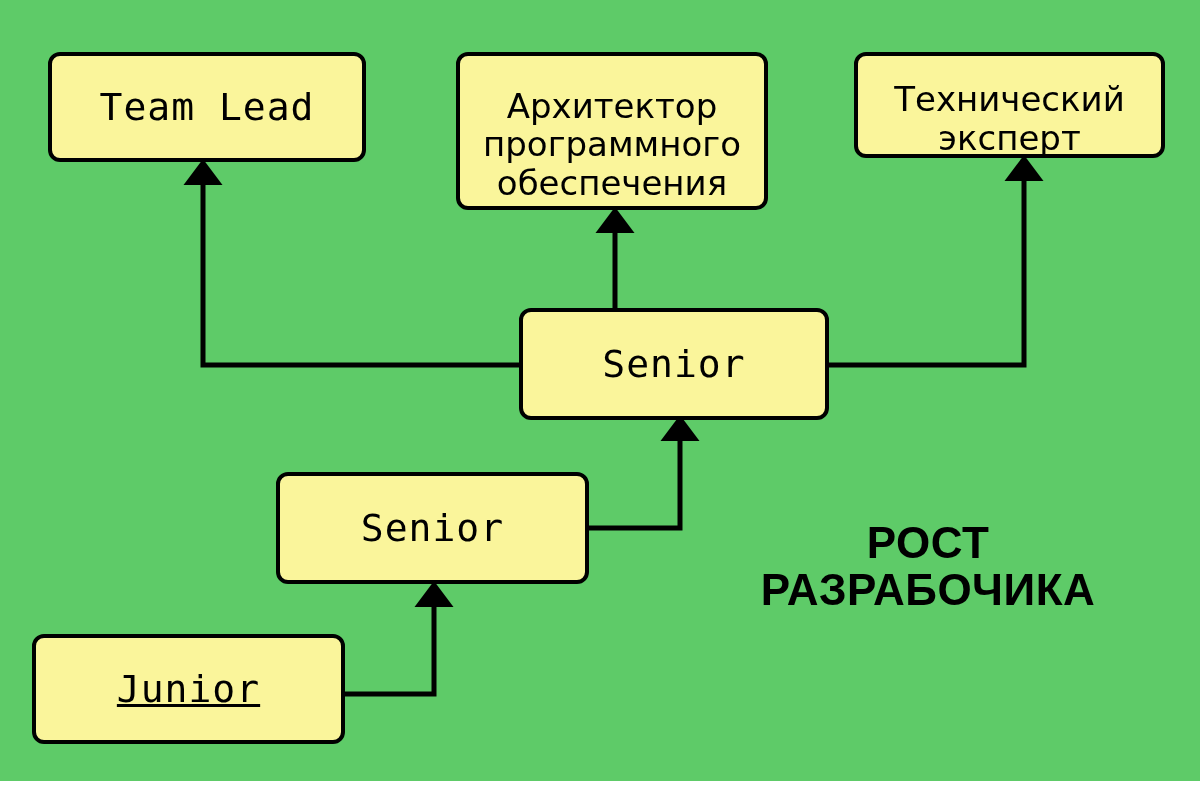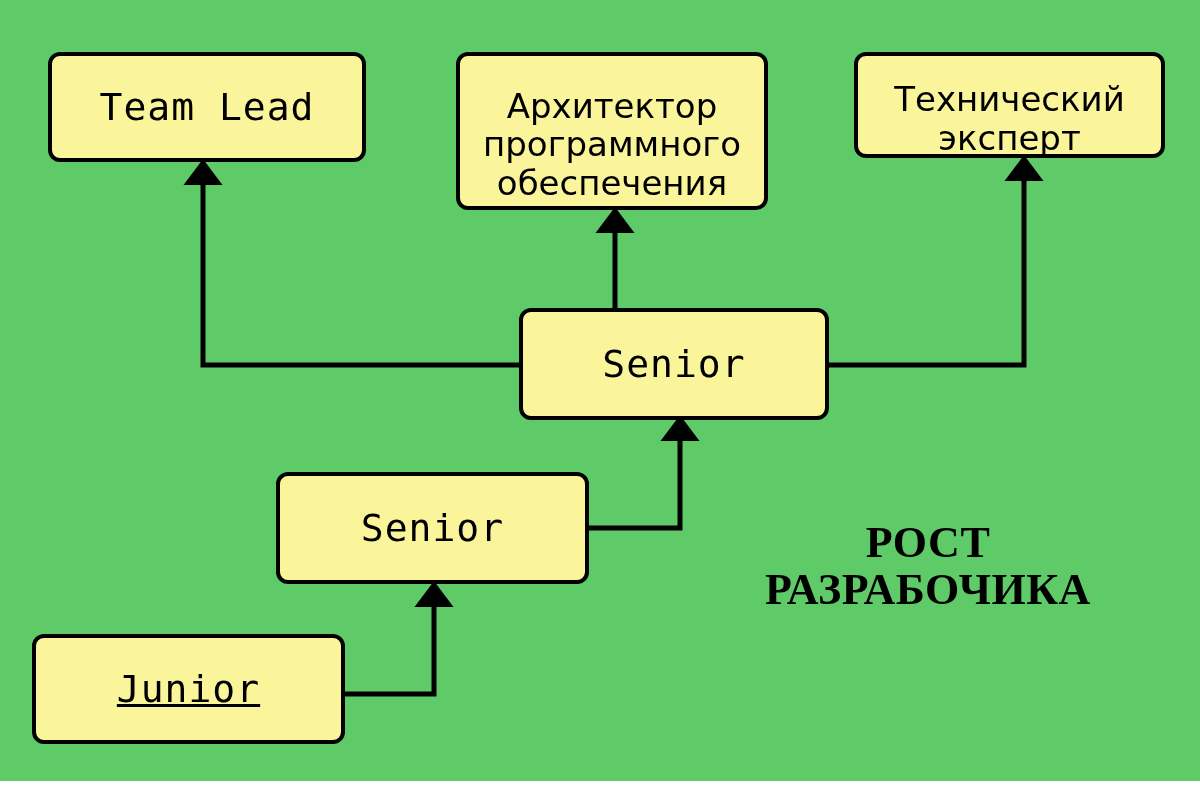--- a/index.html
+++ b/index.html
@@ -64,21 +64,21 @@
   #caption {
     position: absolute;
     left: 748px;
     top: 519px;
     width: 360px;
     text-align: center;
     z-index: 2;
   }
   #caption .caption-text {
     display: block;
-    font-family: Liberation Serif, serif;
+    font-family: Liberation Sans, sans-serif;
     font-weight: bold;
     font-size: 44px;
     line-height: 1.07;
     color: #000000;
     white-space: pre-line;
     letter-spacing: 0.5px;
   }
 </style>
 </head>
 <body>

